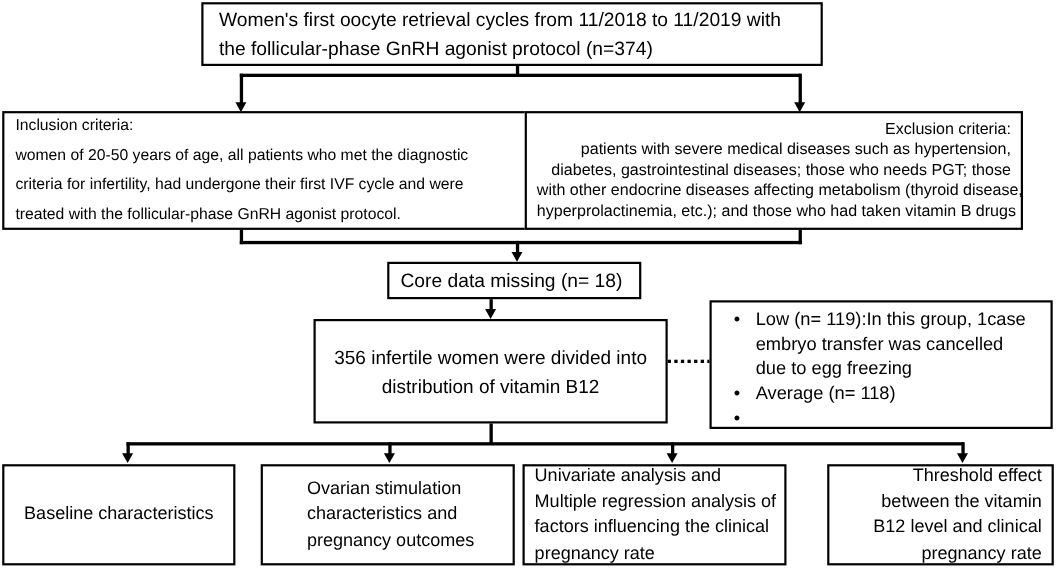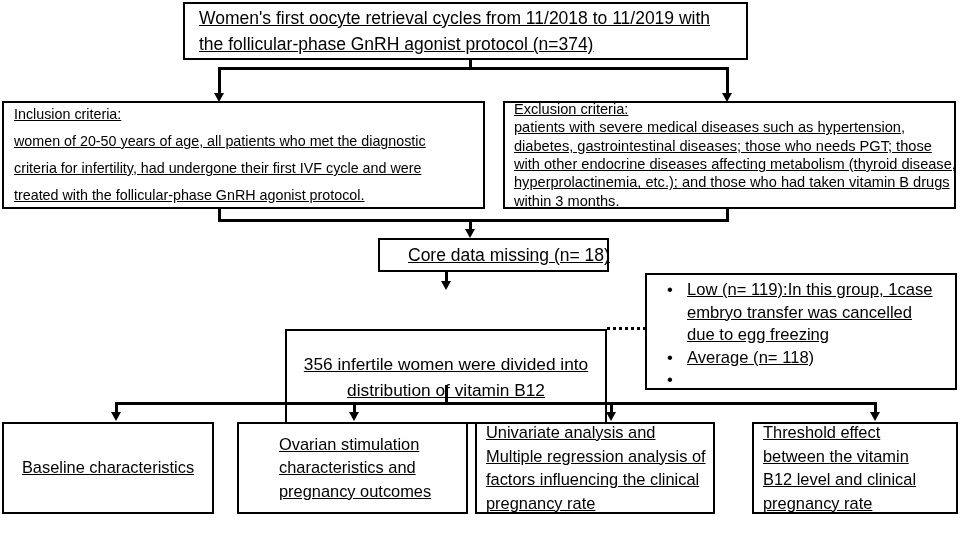--- a/index.html
+++ b/index.html
@@ -20,21 +20,20 @@
   }
   .box {
     position: absolute;
     box-sizing: border-box;
     border: 2.5px solid #000000;
     background: #ffffff;
     color: #000000;
     display: flex;
     flex-direction: column;
     justify-content: center;
-    text-decoration: underline;
   }
   .box .line {
     white-space: pre;
   }
 
   
   #header-box {
     left: 183px;
     top: 2px;
     width: 565px;
@@ -48,51 +47,51 @@
   #inclusion-box {
     left: 2px;
     top: 101px;
     width: 483px;
     height: 108px;
     padding: 0 10px;
     font-size: 14.3px;
     line-height: 27px;
   }
   #exclusion-box {
-    left: 503px;
+    left: 477px;
     top: 101px;
     width: 453px;
     height: 108px;
     padding: 0 9px;
     font-size: 14.6px;
     line-height: 18.4px;
+    text-align: right;
   }
 
   
   #core-missing-box {
-    left: 378px;
+    left: 352px;
     top: 238px;
     width: 231px;
     height: 34px;
-    padding: 0 28px;
+    padding: 0 10px;
     font-size: 17.5px;
     line-height: 22px;
   }
 
   
   #grouping-box {
     left: 285px;
     top: 290px;
     width: 322px;
     height: 95px;
     padding: 0 8px;
     font-size: 17.3px;
     line-height: 26px;
     text-align: center;
-    margin-top: 39px;
   }
 
   
   #groups-box {
     left: 645px;
     top: 273px;
     width: 312px;
     height: 117px;
     padding: 4px 8px 4px 6px;
     font-size: 16.6px;
@@ -118,21 +117,21 @@
   .outcome-box {
     top: 422px;
     height: 92px;
     padding: 0 9px;
     font-size: 16.4px;
     line-height: 23.5px;
   }
   #outcome-baseline { left: 2px; width: 212px; align-items: center; }
   #outcome-ovarian  { left: 237px; width: 231px; padding-left: 40px; }
   #outcome-analysis { left: 475px; width: 240px; }
-  #outcome-threshold{ left: 752px; width: 206px; }
+  #outcome-threshold{ left: 752px; width: 206px; align-items: flex-end; }
 
   
   #caption {
     position: absolute;
     left: 0;
     top: 512px;
     width: 760px;
     text-align: center;
     font-size: 17.5px;
     color: #000000;
@@ -182,21 +181,20 @@
     <div class="line">criteria for infertility, had undergone their first IVF cycle and were</div>
     <div class="line">treated with the follicular-phase GnRH agonist protocol.</div>
   </div>
 
   <div class="box" id="exclusion-box">
     <div class="line">Exclusion criteria:</div>
     <div class="line">patients with severe medical diseases such as hypertension,</div>
     <div class="line">diabetes, gastrointestinal diseases; those who needs PGT; those</div>
     <div class="line">with other endocrine diseases affecting metabolism (thyroid disease,</div>
     <div class="line">hyperprolactinemia, etc.); and those who had taken vitamin B drugs</div>
-    <div class="line">within 3 months.</div>
   </div>
 
   <div class="conn v" style="left:218px; top:209px; height:13px;"></div>
   <div class="conn v" style="left:726px; top:209px; height:13px;"></div>
   <div class="conn h" style="left:218px; top:219px; width:511px;"></div>
   <div class="conn v" style="left:469px; top:219px; height:12px;"></div>
   <div class="arrow" style="left:465px; top:229px;"></div>
 
   <div class="box" id="core-missing-box">
     <div class="line">Core data missing (n= 18)</div>

